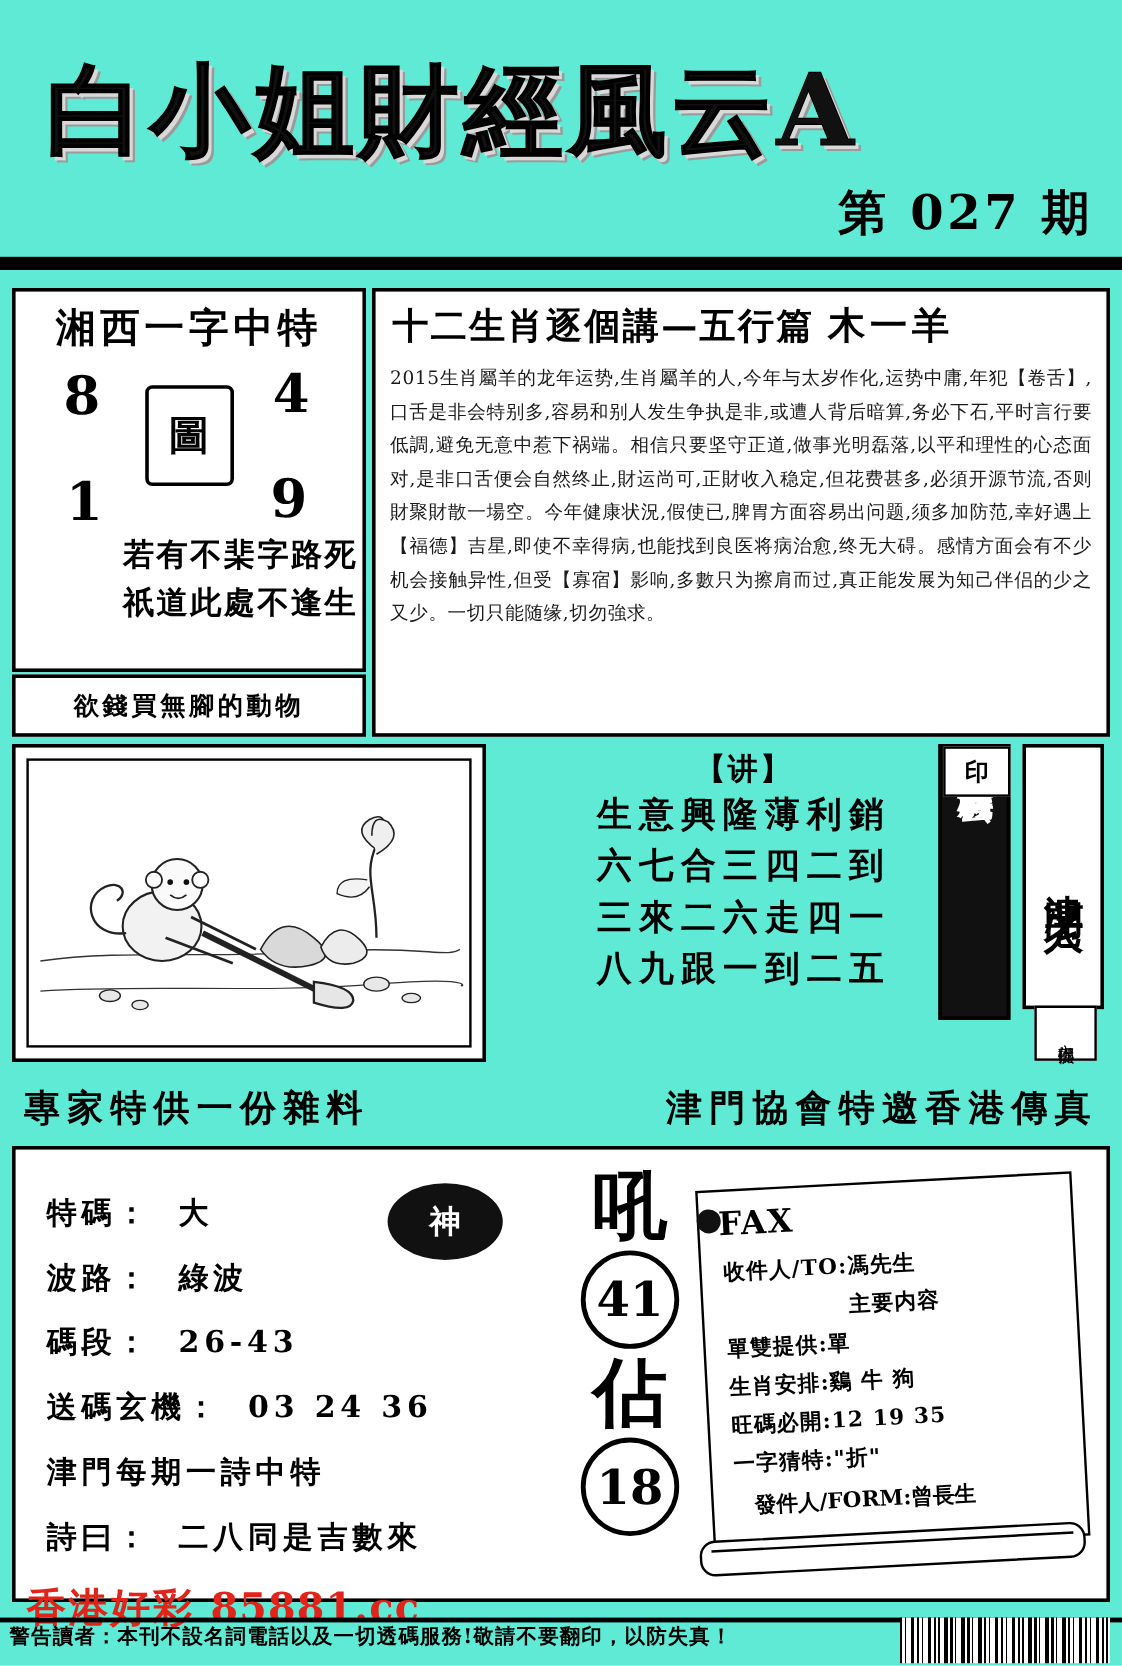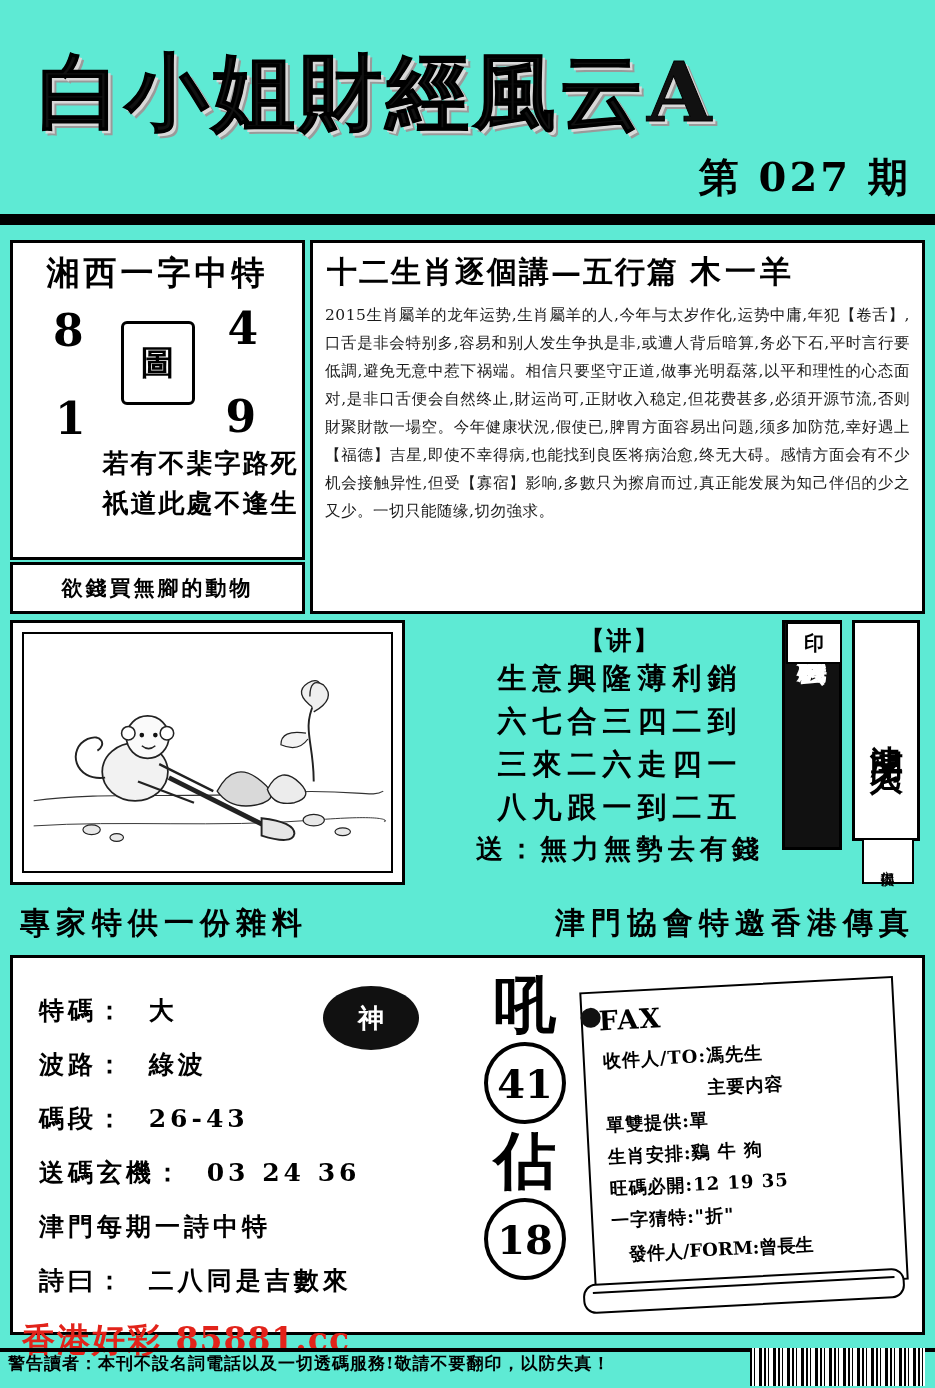--- a/index.html
+++ b/index.html
@@ -320,21 +320,20 @@
       </svg>
     </div>
   </div>
 
   <div class="verseWrap">
     <div class="verse-head">【讲】</div>
     <div class="verse-line">生意興隆薄利銷</div>
     <div class="verse-line">六七合三四二到</div>
     <div class="verse-line">三來二六走四一</div>
     <div class="verse-line">八九跟一到二五</div>
-    <div class="verse-send">送：無力無勢去有錢</div>
   </div>
 
   <div class="sealCol">
     <span class="glyph">玄機圖解</span>
   </div>
   <div class="sealBadge">印</div>
   <div class="oldman">
     <span>津門老人</span>
   </div>
   <div class="innerNote">內部提供</div>

